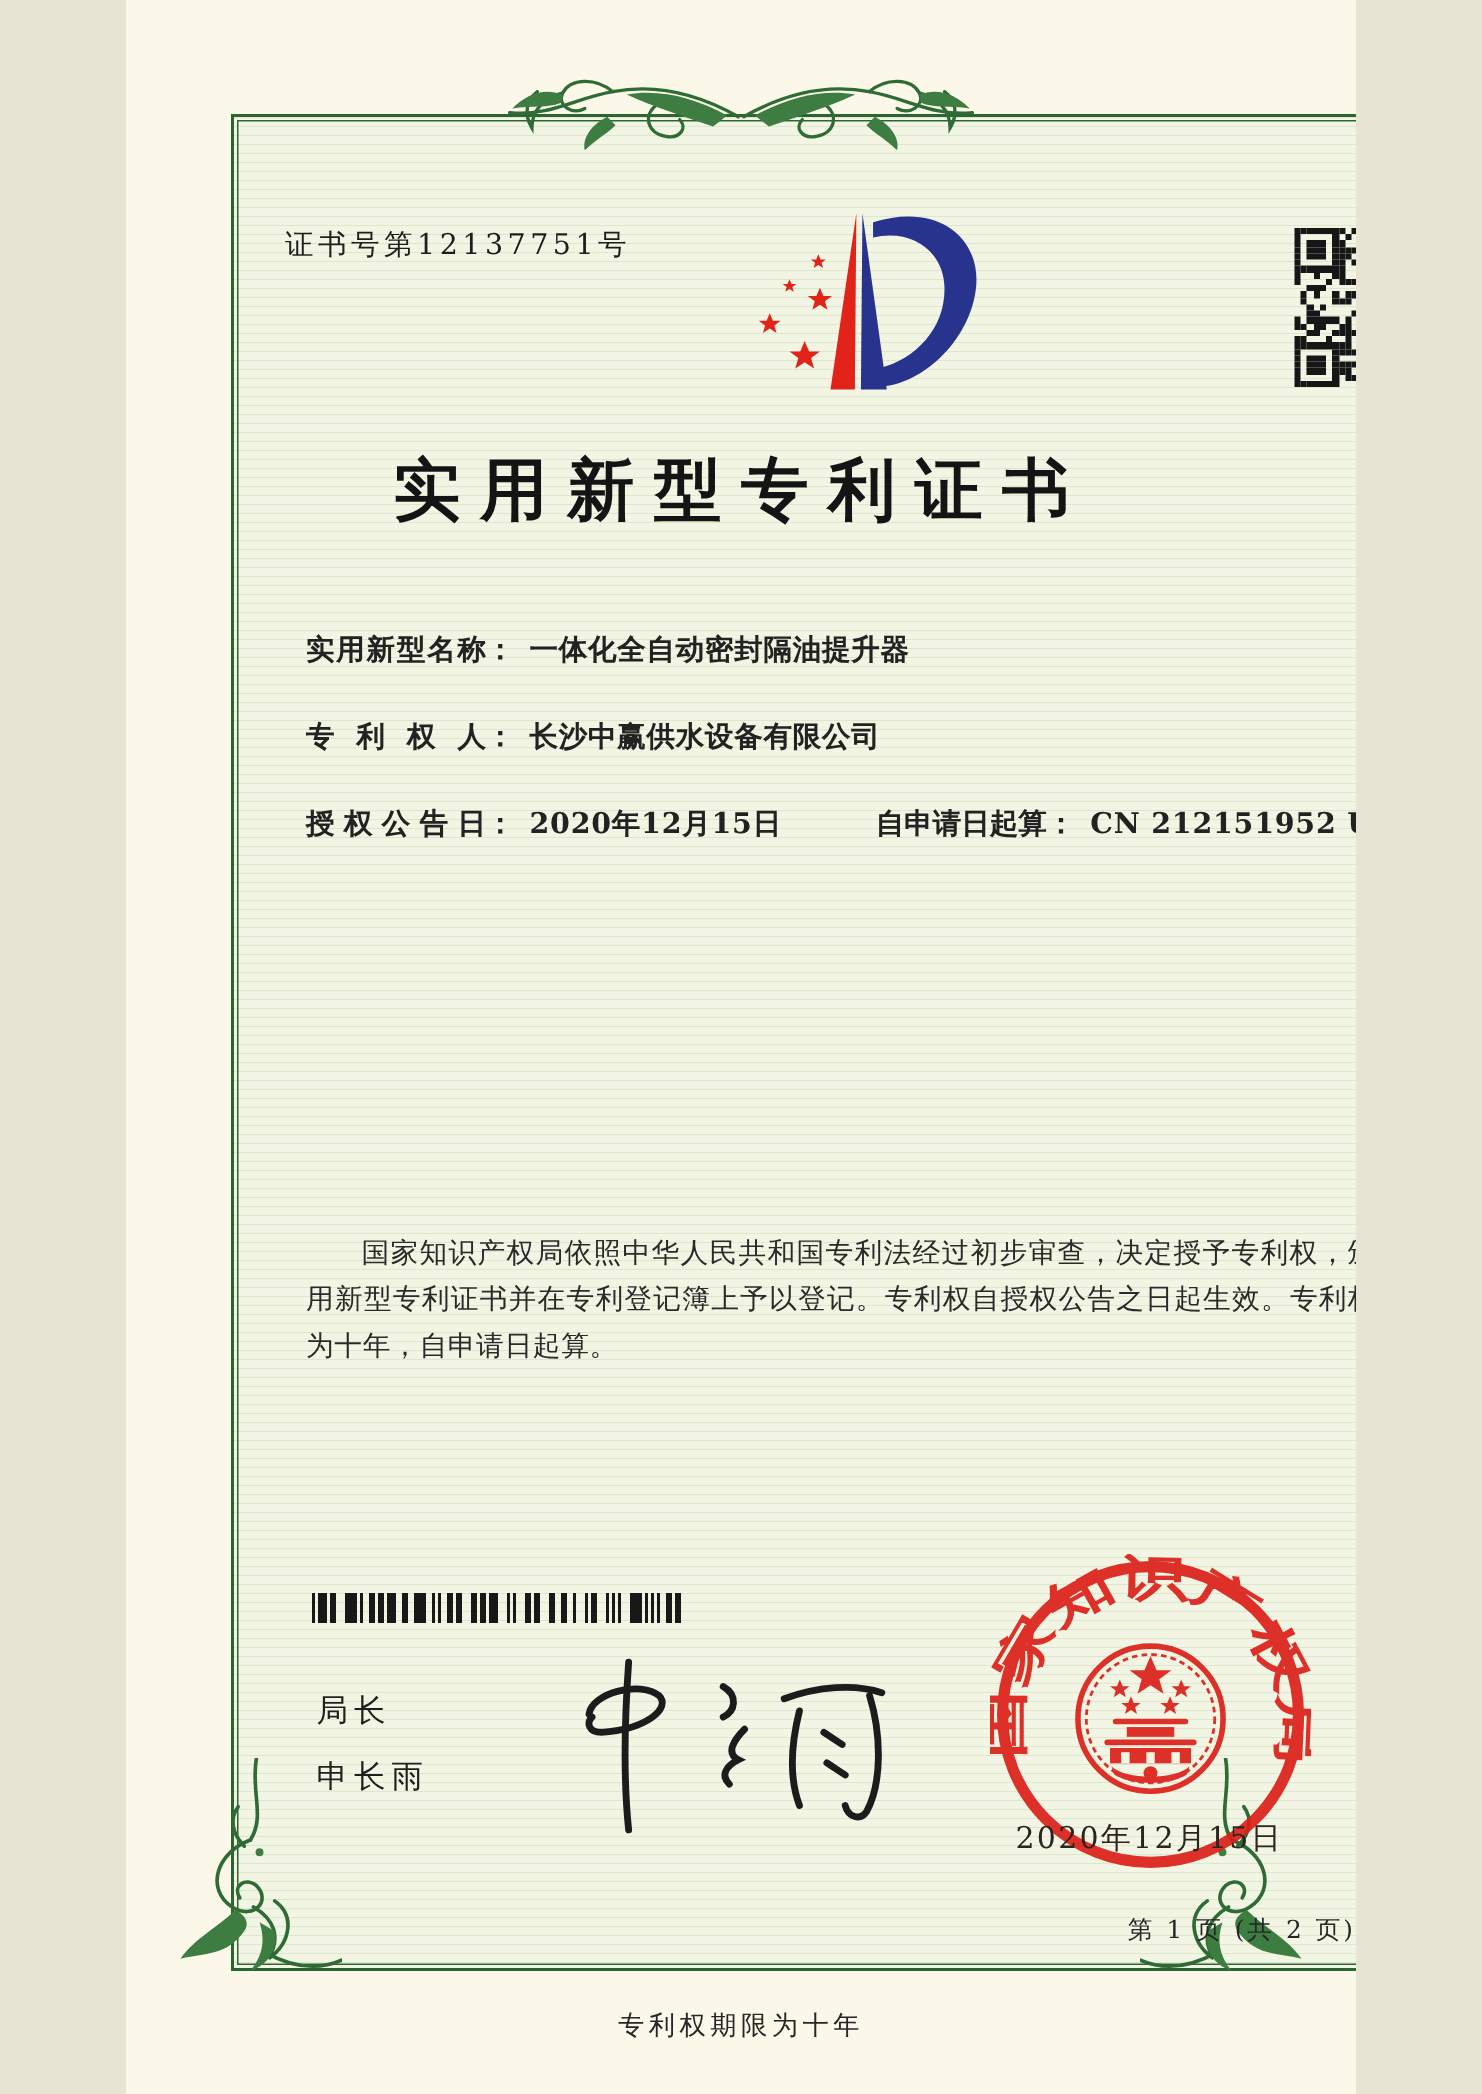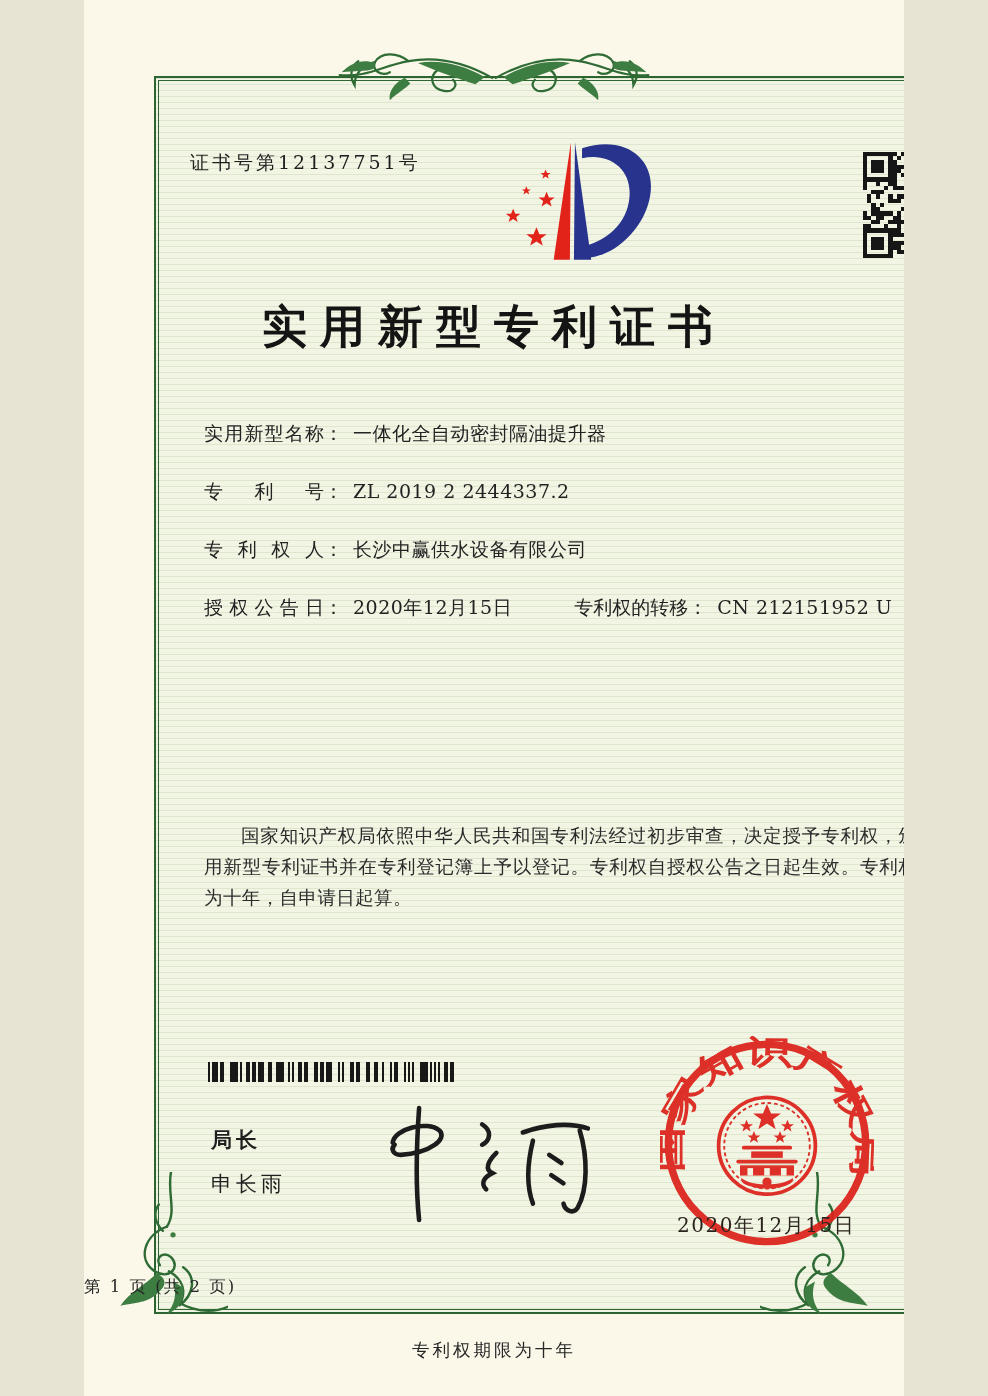--- a/index.html
+++ b/index.html
@@ -28,42 +28,42 @@
   
   .cert-no{position:absolute; left:106px; top:150px; font-size:19px; letter-spacing:3px; color:#1e1e1e; z-index:4;}
   .logo{position:absolute; left:412px; top:130px; width:164px; height:152px; z-index:4;}
   .qr{position:absolute; left:779px; top:152px; width:106px; height:106px;
       display:grid; grid-template-columns:repeat(25,1fr); grid-template-rows:repeat(25,1fr); z-index:4;}
   .qr i{display:block;}
   .qr i.b{background:#161616;}
   .title{position:absolute; left:0; width:100%; top:297px; text-align:center;
     font-size:45px; font-weight:700; letter-spacing:13px; color:#141414; z-index:4;}
   
-  .fields{position:absolute; left:120px; top:420px; width:760px; z-index:4;}
+  .fields{position:absolute; left:120px; top:420px; width:760px; z-index:4;font-weight:bold;}
   .row{margin-bottom:31px; font-size:19px; line-height:27px; white-space:nowrap;}
   .jlabel{display:inline-block; width:120px; text-align:justify; text-align-last:justify; vertical-align:top;}
   .fvalue{margin-left:10px; letter-spacing:0.5px;}
   .pair2{margin-left:56px;}
   
   .legal{position:absolute; left:120px; top:820px; width:752px; z-index:4;
     font-size:18.5px; line-height:31px; text-align:justify; color:#2a2a2a; letter-spacing:0.4px;}
   .legal p{margin:0; text-indent:2em;}
   
   .barcode{position:absolute; left:124px; top:1062px; width:247px; height:20px;
     display:flex; overflow:hidden; z-index:4;}
   .barcode i{background:#181818; height:100%; flex:none;}
   .barcode s{height:100%; flex:none;}
   .signer-title{position:absolute; left:127px; top:1126px; z-index:4;
-    font-family:"DejaVu Sans","Liberation Sans",sans-serif; font-size:21px; letter-spacing:4px; color:#1f1f1f; font-weight:700;}
+    font-family:"DejaVu Sans","Liberation Sans",sans-serif; font-size:21px; letter-spacing:4px; color:#1f1f1f; font-weight:400;}
   .signer-name{position:absolute; left:127px; top:1170px; z-index:4;
     font-family:Liberation Mono, monospace; font-size:21px; letter-spacing:4px; color:#1f1f1f; font-weight:500;}
   .signature{position:absolute; left:268px; top:1102px; width:244px; height:122px; z-index:4;}
   .seal{position:absolute; left:576px; top:1036px; width:214px; height:214px; z-index:5; opacity:0.92;}
   .seal-date{position:absolute; left:593px; top:1212px; z-index:6; font-size:20px; letter-spacing:1.5px; color:#2c241f;}
-  .page-indicator{position:absolute; left:0; width:100%; top:1276px; text-align:left;
+  .page-indicator{position:absolute; left:0; width:100%; top:1276px; text-align:right;
     font-size:16.5px; letter-spacing:2px; color:#262626; z-index:4;}
   .back-note{position:absolute; left:0; width:100%; top:1338px; text-align:center;
     font-size:17.5px; letter-spacing:3px; color:#262626; z-index:4;}
 </style>
 </head>
 <body>
 
 <div class="page">
 
   <div class="frame">
@@ -776,28 +776,25 @@
       <i class="b"></i>
     </div>
 
   <div class="title">实用新型专利证书</div>
 
   <div class="fields">
     <div class="row">
       <span><span class="jlabel">实用新型名称</span><span>：</span></span><span class="fvalue">一体化全自动密封隔油提升器</span>
     </div>
     <div class="row">
-      <span><span class="jlabel">专利号</span><span>：</span></span><span class="fvalue">ZL 2019 2 2444337.2</span>
-    </div>
-    <div class="row">
       <span><span class="jlabel">专利权人</span><span>：</span></span><span class="fvalue">长沙中赢供水设备有限公司</span>
     </div>
     <div class="row">
       <span><span class="jlabel">授权公告日</span><span>：</span></span><span class="fvalue">2020年12月15日</span>
-      <span class="pair2"><span>专利权的转移</span><span>：</span></span><span class="fvalue">CN 212151952 U</span>
+      <span class="pair2"><span>自申请日起算</span><span>：</span></span><span class="fvalue">CN 212151952 U</span>
     </div>
   </div>
 
   <div class="legal">
     <p>国家知识产权局依照中华人民共和国专利法经过初步审查，决定授予专利权，颁发实用新型专利证书并在专利登记簿上予以登记。专利权自授权公告之日起生效。专利权期限为十年，自申请日起算。</p>
   </div>
 
   <div class="barcode">
       <i style="width:2px"></i>
       <s style="width:2px"></s>

